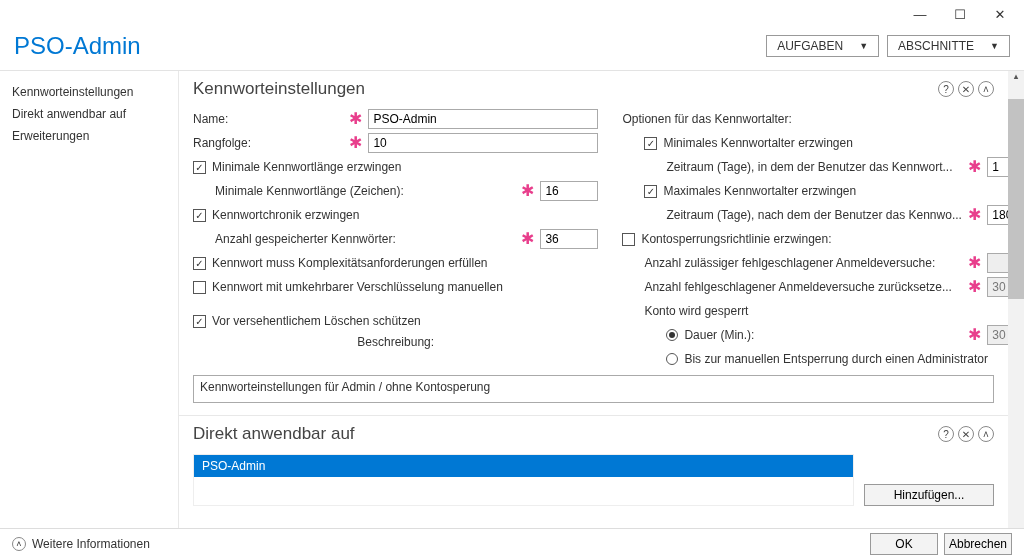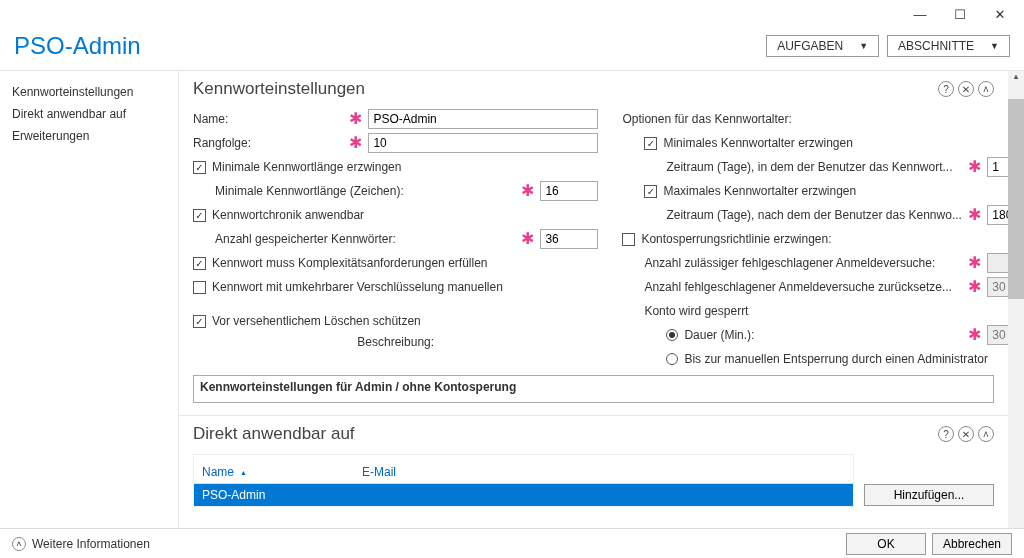--- a/index.html
+++ b/index.html
@@ -31,37 +31,37 @@
 .req { color: #e83e8c; font-size: 16px; margin: 0 6px; line-height: 12px; }
 input[type=text].field { border: 1px solid #aaa; height: 20px; padding: 1px 4px; font-size: 12px; }
 input[type=text].field.w200 { width: 230px; }
 input[type=text].field.w60 { width: 58px; }
 input[type=text].field:disabled { background: #eee; color: #777; }
 .indent { padding-left: 22px; }
 .checkbox { width: 13px; height: 13px; border: 1px solid #555; margin-right: 6px; display: inline-flex; align-items: center; justify-content: center; font-size: 10px; color: #333; flex-shrink: 0; }
 .checkbox.checked::before { content: "✓"; }
 .radio { width: 12px; height: 12px; border: 1px solid #555; border-radius: 50%; margin-right: 6px; display: inline-flex; align-items: center; justify-content: center; flex-shrink: 0; }
 .radio.checked::before { content: ""; width: 6px; height: 6px; background: #333; border-radius: 50%; display: block; }
-.desc-area { width: 100%; height: 28px; border: 1px solid #aaa; padding: 4px 6px; font-size: 12px; margin-top: 2px; font-weight: bold; }
+.desc-area { width: 100%; height: 28px; border: 1px solid #aaa; padding: 4px 6px; font-size: 12px; margin-top: 2px; }
 .table-head { display: flex; border-bottom: 1px solid #ddd; margin-top: 6px; }
 .th { color: #0066cc; font-size: 12px; padding: 4px 8px; cursor: pointer; }
 .th1 { width: 160px; display: flex; align-items: center; gap: 6px; }
 .th .sort { font-size: 7px; color: #0066cc; }
 .table-body { }
 .table-row { display: flex; align-items: center; height: 22px; padding: 0 8px; }
 .table-row.selected { background: #0078D4; color: #fff; }
 .table-area { display: flex; gap: 10px; }
 .table-wrap { flex: 1; border: 1px solid #eee; }
 .table-btns { width: 130px; display: flex; flex-direction: column; gap: 4px; padding-top: 30px; }
 .btn { border: 1px solid #999; background: #f3f3f3; height: 22px; font-size: 12px; cursor: pointer; }
 .footer { position: absolute; bottom: 0; left: 0; right: 0; height: 30px; border-top: 1px solid #ddd; display: flex; align-items: center; justify-content: space-between; padding: 0 12px; background: #fff; }
 .footer-left { display: flex; align-items: center; gap: 6px; cursor: pointer; }
 .footer-left .ic { width: 14px; height: 14px; border: 1px solid #888; border-radius: 50%; display: flex; align-items: center; justify-content: center; font-size: 9px; }
 .footer-right { display: flex; gap: 6px; }
-.footer-right .btn { width: 80px; }
+.footer-right .btn { width: 68px; }
 </style>
 </head>
 <body>
 
 <div class="titlebar">
   <div class="tbtn">—</div>
   <div class="tbtn">☐</div>
   <div class="tbtn">✕</div>
 </div>
 
@@ -114,21 +114,21 @@
             <span class="checkbox checked"></span>
             <span>Minimale Kennwortlänge erzwingen</span>
           </div>
           <div class="row indent">
             <span class="label-wide">Minimale Kennwortlänge (Zeichen):</span>
             <span class="req">✱</span>
             <input type="text" class="field w60" value="16" style="">
           </div>
           <div class="row">
             <span class="checkbox checked"></span>
-            <span>Kennwortchronik anwendbar</span>
+            <span>Kennwortchronik erzwingen</span>
           </div>
           <div class="row indent">
             <span class="label-wide">Anzahl gespeicherter Kennwörter:</span>
             <span class="req">✱</span>
             <input type="text" class="field w60" value="36" style="">
           </div>
           <div class="row">
             <span class="checkbox checked"></span>
             <span>Kennwort muss Komplexitätsanforderungen erfüllen</span>
           </div>
@@ -204,27 +204,20 @@
       <div class="section-head">
         <div class="section-title">Direkt anwendbar auf</div>
         <div class="section-icons">
           <div class="ic">?</div>
           <div class="ic">✕</div>
           <div class="ic">˄</div>
         </div>
       </div>
       <div class="table-area">
         <div class="table-wrap">
-          <div class="table-head">
-            <div class="th th1">
-              <span>Name</span>
-                <span class="sort">▲</span>
-            </div>
-            <div class="th">E-Mail</div>
-          </div>
           <div class="table-body">
             <div class="table-row selected">
               <span>PSO-Admin</span>
             </div>
           </div>
         </div>
         <div class="table-btns">
           <button class="btn">Hinzufügen...</button>
         </div>
       </div>

